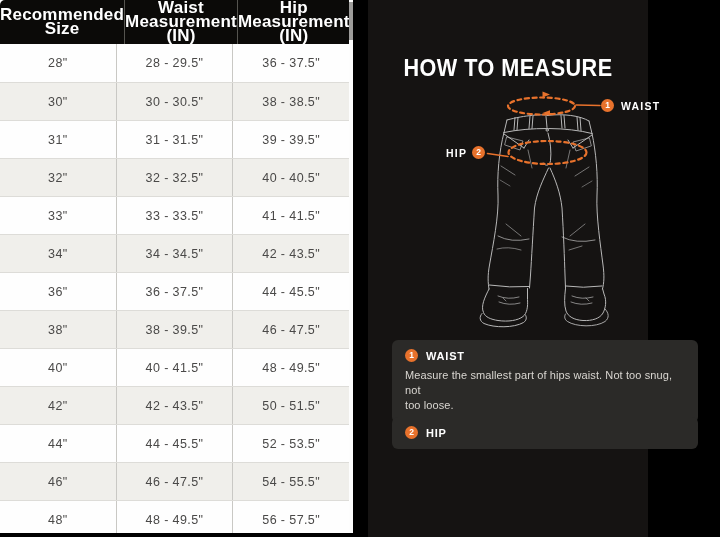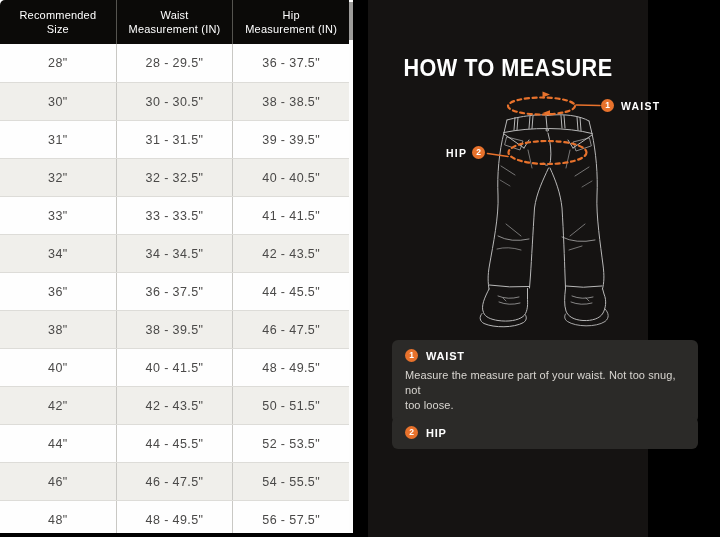--- a/index.html
+++ b/index.html
@@ -13,21 +13,21 @@
   .table-wrap {
     position:absolute; left:0; top:0; width:349px; height:533px;
     background:#fff; overflow:hidden;
   }
   .thead {
     display:flex; height:44px; background:#0b0a08; color:#fff;
     border-radius:5px 0 0 0;
   }
   .th {
     flex:1; display:flex; align-items:center; justify-content:center;
-    text-align:center; font-size:11px; font-weight:normal; line-height:14px;
+    text-align:center; font-size:17px; font-weight:bold; line-height:14px;
     white-space:pre-line; letter-spacing:0.2px;
   }
   .th + .th { border-left:1px solid #55544f; }
   .tbody { background:#fff; }
   .trow { display:flex; height:38px; background:#fefefe; border-top:1px solid #dddcd8; }
   .trow.alt { background:#f0efeb; }
   .trow:first-child { border-top:none; }
   .tcell {
     flex:1; display:flex; align-items:center; justify-content:center;
     font-size:12.5px; color:#4a4948; letter-spacing:0.4px;
@@ -257,21 +257,21 @@
     <div class="badge" id="badge-waist">1</div>
     <div class="callout-label" id="label-waist">WAIST</div>
     <div class="badge" id="badge-hip">2</div>
     <div class="callout-label" id="label-hip">HIP</div>
 
     <div class="note-box" id="note-waist">
       <div class="note-title-row">
         <div class="note-badge">1</div>
         <div class="note-title">WAIST</div>
       </div>
-      <div class="note-body">Measure the measure part of your waist. Not too snug, not
+      <div class="note-body">Measure the smallest part of hips waist. Not too snug, not
 too loose.</div>
     </div>
 
     <div class="note-box" id="note-hip">
       <div class="note-title-row">
         <div class="note-badge">2</div>
         <div class="note-title">HIP</div>
       </div>
     </div>
 

